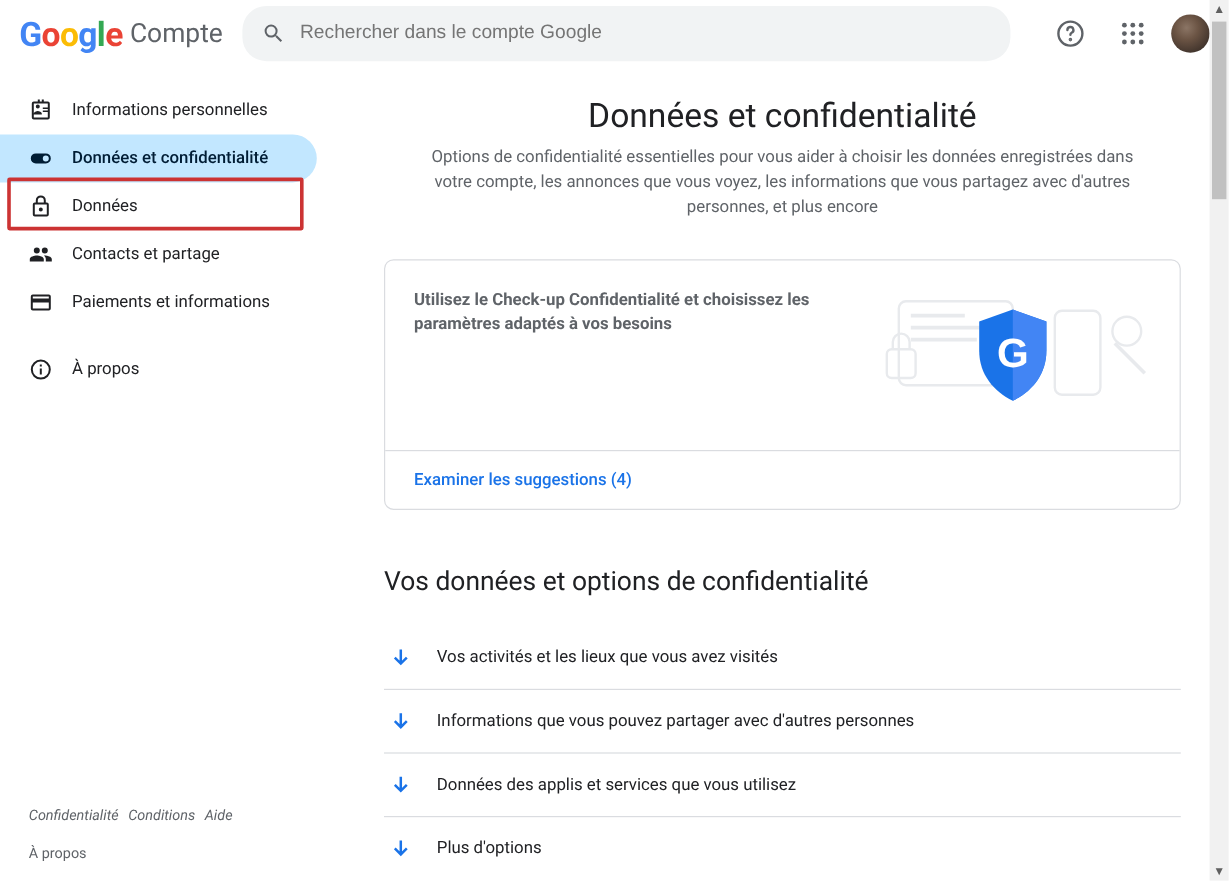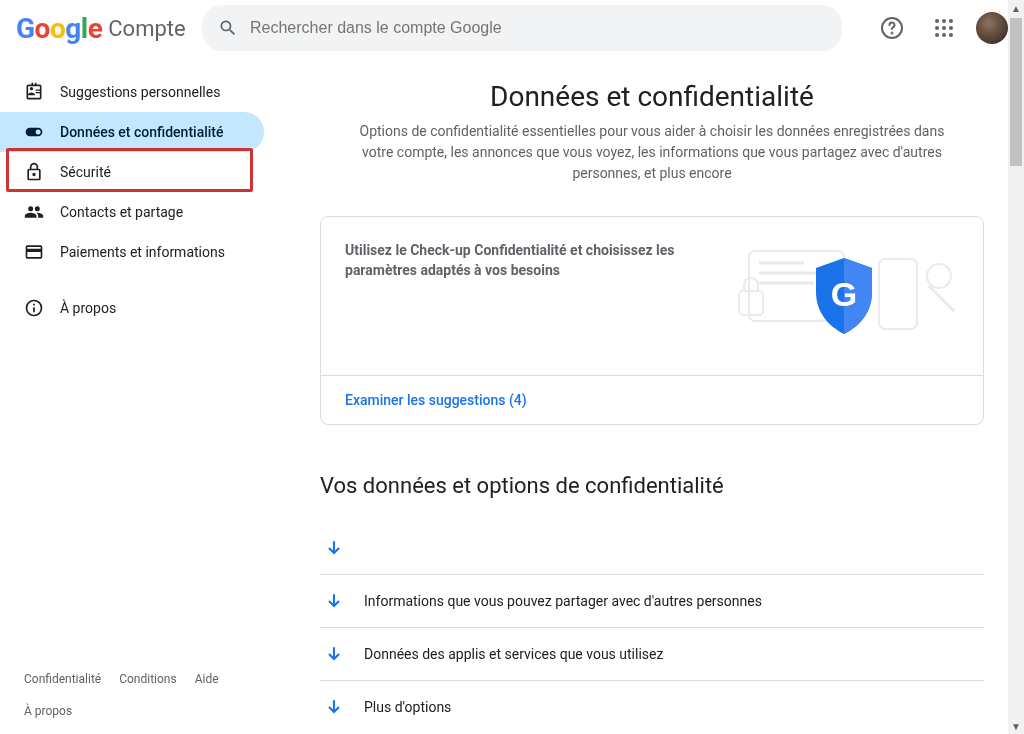--- a/index.html
+++ b/index.html
@@ -34,21 +34,21 @@
   
   .sidebar { width: 280px; padding-top: 16px; display: flex; flex-direction: column; }
   .nav-list { flex: 0 0 auto; }
   .nav-item { display: flex; align-items: center; gap: 16px; padding: 0 24px 0 24px; height: 40px; border-radius: 0 20px 20px 0; cursor: pointer; font-size: 14px; color: #202124; margin-right: 16px; }
   .nav-item.active { background: #c2e7ff; color: #001d35; font-weight: 500; }
   .nav-item .nav-icon { width: 20px; height: 20px; fill: #202124; flex-shrink: 0; }
   .nav-item.active .nav-icon { fill: #001d35; }
   .highlight-box { position: absolute; border: 3px solid #cc3333; left: 6px; top: 148px; width: 247px; height: 44px; pointer-events: none; border-radius: 2px; }
   
   .sidebar-footer { margin-top: auto; padding: 16px 24px; font-size: 12px; color: #5f6368; }
-  .sidebar-footer .row1 { display: flex; gap: 18px; margin-bottom: 18px; }
+  .sidebar-footer .row1 { display: flex; gap: 8px; margin-bottom: 18px; font-style: italic; }
   .sidebar-footer span { cursor: pointer; }
 
   
   .main { flex: 1; padding: 24px 40px 0 40px; overflow-y: auto; }
   .page-title { font-size: 28px; font-weight: 400; text-align: center; margin-bottom: 8px; }
   .page-subtitle { text-align: center; color: #5f6368; max-width: 600px; margin: 0 auto 32px; line-height: 1.5; font-size: 14px; }
   
   .card { border: 1px solid #dadce0; border-radius: 8px; padding: 0; margin-bottom: 48px; }
   .card-inner { display: flex; padding: 24px; gap: 24px; }
   .card-text { flex: 1; }
@@ -115,33 +115,33 @@
   </div>
 </div>
 
 <div class="container">
   <div class="sidebar">
     <div class="nav-list">
       <div class="nav-item">
         <svg class="nav-icon" viewBox="0 0 24 24">
             <path d="M19 3h-4V1h-2v2H11V1H9v2H5a2 2 0 0 0-2 2v14a2 2 0 0 0 2 2h14a2 2 0 0 0 2-2V5a2 2 0 0 0-2-2zm0 16H5V5h14v14zM9 10a2 2 0 1 1 0-4 2 2 0 0 1 0 4zm-4 5c0-1.66 2.67-2.5 4-2.5s4 .84 4 2.5V16H5v-1zm9-6h5v1.5h-5zm0 3h5v1.5h-5z"></path>
           </svg>
-        <span>Suggestions personnelles</span>
+        <span>Informations personnelles</span>
       </div>
       <div class="nav-item active">
         <svg class="nav-icon" viewBox="0 0 24 24">
             <path d="M17 7H7a5 5 0 0 0 0 10h10a5 5 0 0 0 0-10zm0 8a3 3 0 1 1 0-6 3 3 0 0 1 0 6z"></path>
           </svg>
         <span>Données et confidentialité</span>
       </div>
       <div class="nav-item">
         <svg class="nav-icon" viewBox="0 0 24 24">
             <path d="M18 8h-1V6a5 5 0 0 0-10 0v2H6a2 2 0 0 0-2 2v10a2 2 0 0 0 2 2h12a2 2 0 0 0 2-2V10a2 2 0 0 0-2-2zM9 6a3 3 0 0 1 6 0v2H9V6zm9 14H6V10h12v10zm-6-3a2 2 0 1 0 0-4 2 2 0 0 0 0 4z"></path>
           </svg>
-        <span>Sécurité</span>
+        <span>Données</span>
       </div>
       <div class="nav-item">
         <svg class="nav-icon" viewBox="0 0 24 24">
             <path d="M16 11a3 3 0 1 0 0-6 3 3 0 0 0 0 6zm-8 0a3 3 0 1 0 0-6 3 3 0 0 0 0 6zm0 2c-2.33 0-7 1.17-7 3.5V19h14v-2.5c0-2.33-4.67-3.5-7-3.5zm8 0c-.29 0-.62.02-.97.05 1.16.84 1.97 1.97 1.97 3.45V19h6v-2.5c0-2.33-4.67-3.5-7-3.5z"></path>
           </svg>
         <span>Contacts et partage</span>
       </div>
       <div class="nav-item">
         <svg class="nav-icon" viewBox="0 0 24 24">
             <path d="M20 4H4a2 2 0 0 0-2 2v12a2 2 0 0 0 2 2h16a2 2 0 0 0 2-2V6a2 2 0 0 0-2-2zm0 14H4v-6h16v6zm0-10H4V6h16v2z"></path>
@@ -202,20 +202,21 @@
         <span class="card-link">Examiner les suggestions (4)</span>
       </div>
     </div>
 
     <div class="section-title">Vos données et options de confidentialité</div>
     <div class="option-list">
       <div class="option-item">
         <svg class="arrow-down" viewBox="0 0 24 24">
             <path d="M12 4v14M6 12l6 6 6-6"></path>
           </svg>
+        <span class="option-label">Vos activités et les lieux que vous avez visités</span>
       </div>
       <div class="option-item">
         <svg class="arrow-down" viewBox="0 0 24 24">
             <path d="M12 4v14M6 12l6 6 6-6"></path>
           </svg>
         <span class="option-label">Informations que vous pouvez partager avec d'autres personnes</span>
       </div>
       <div class="option-item">
         <svg class="arrow-down" viewBox="0 0 24 24">
             <path d="M12 4v14M6 12l6 6 6-6"></path>

